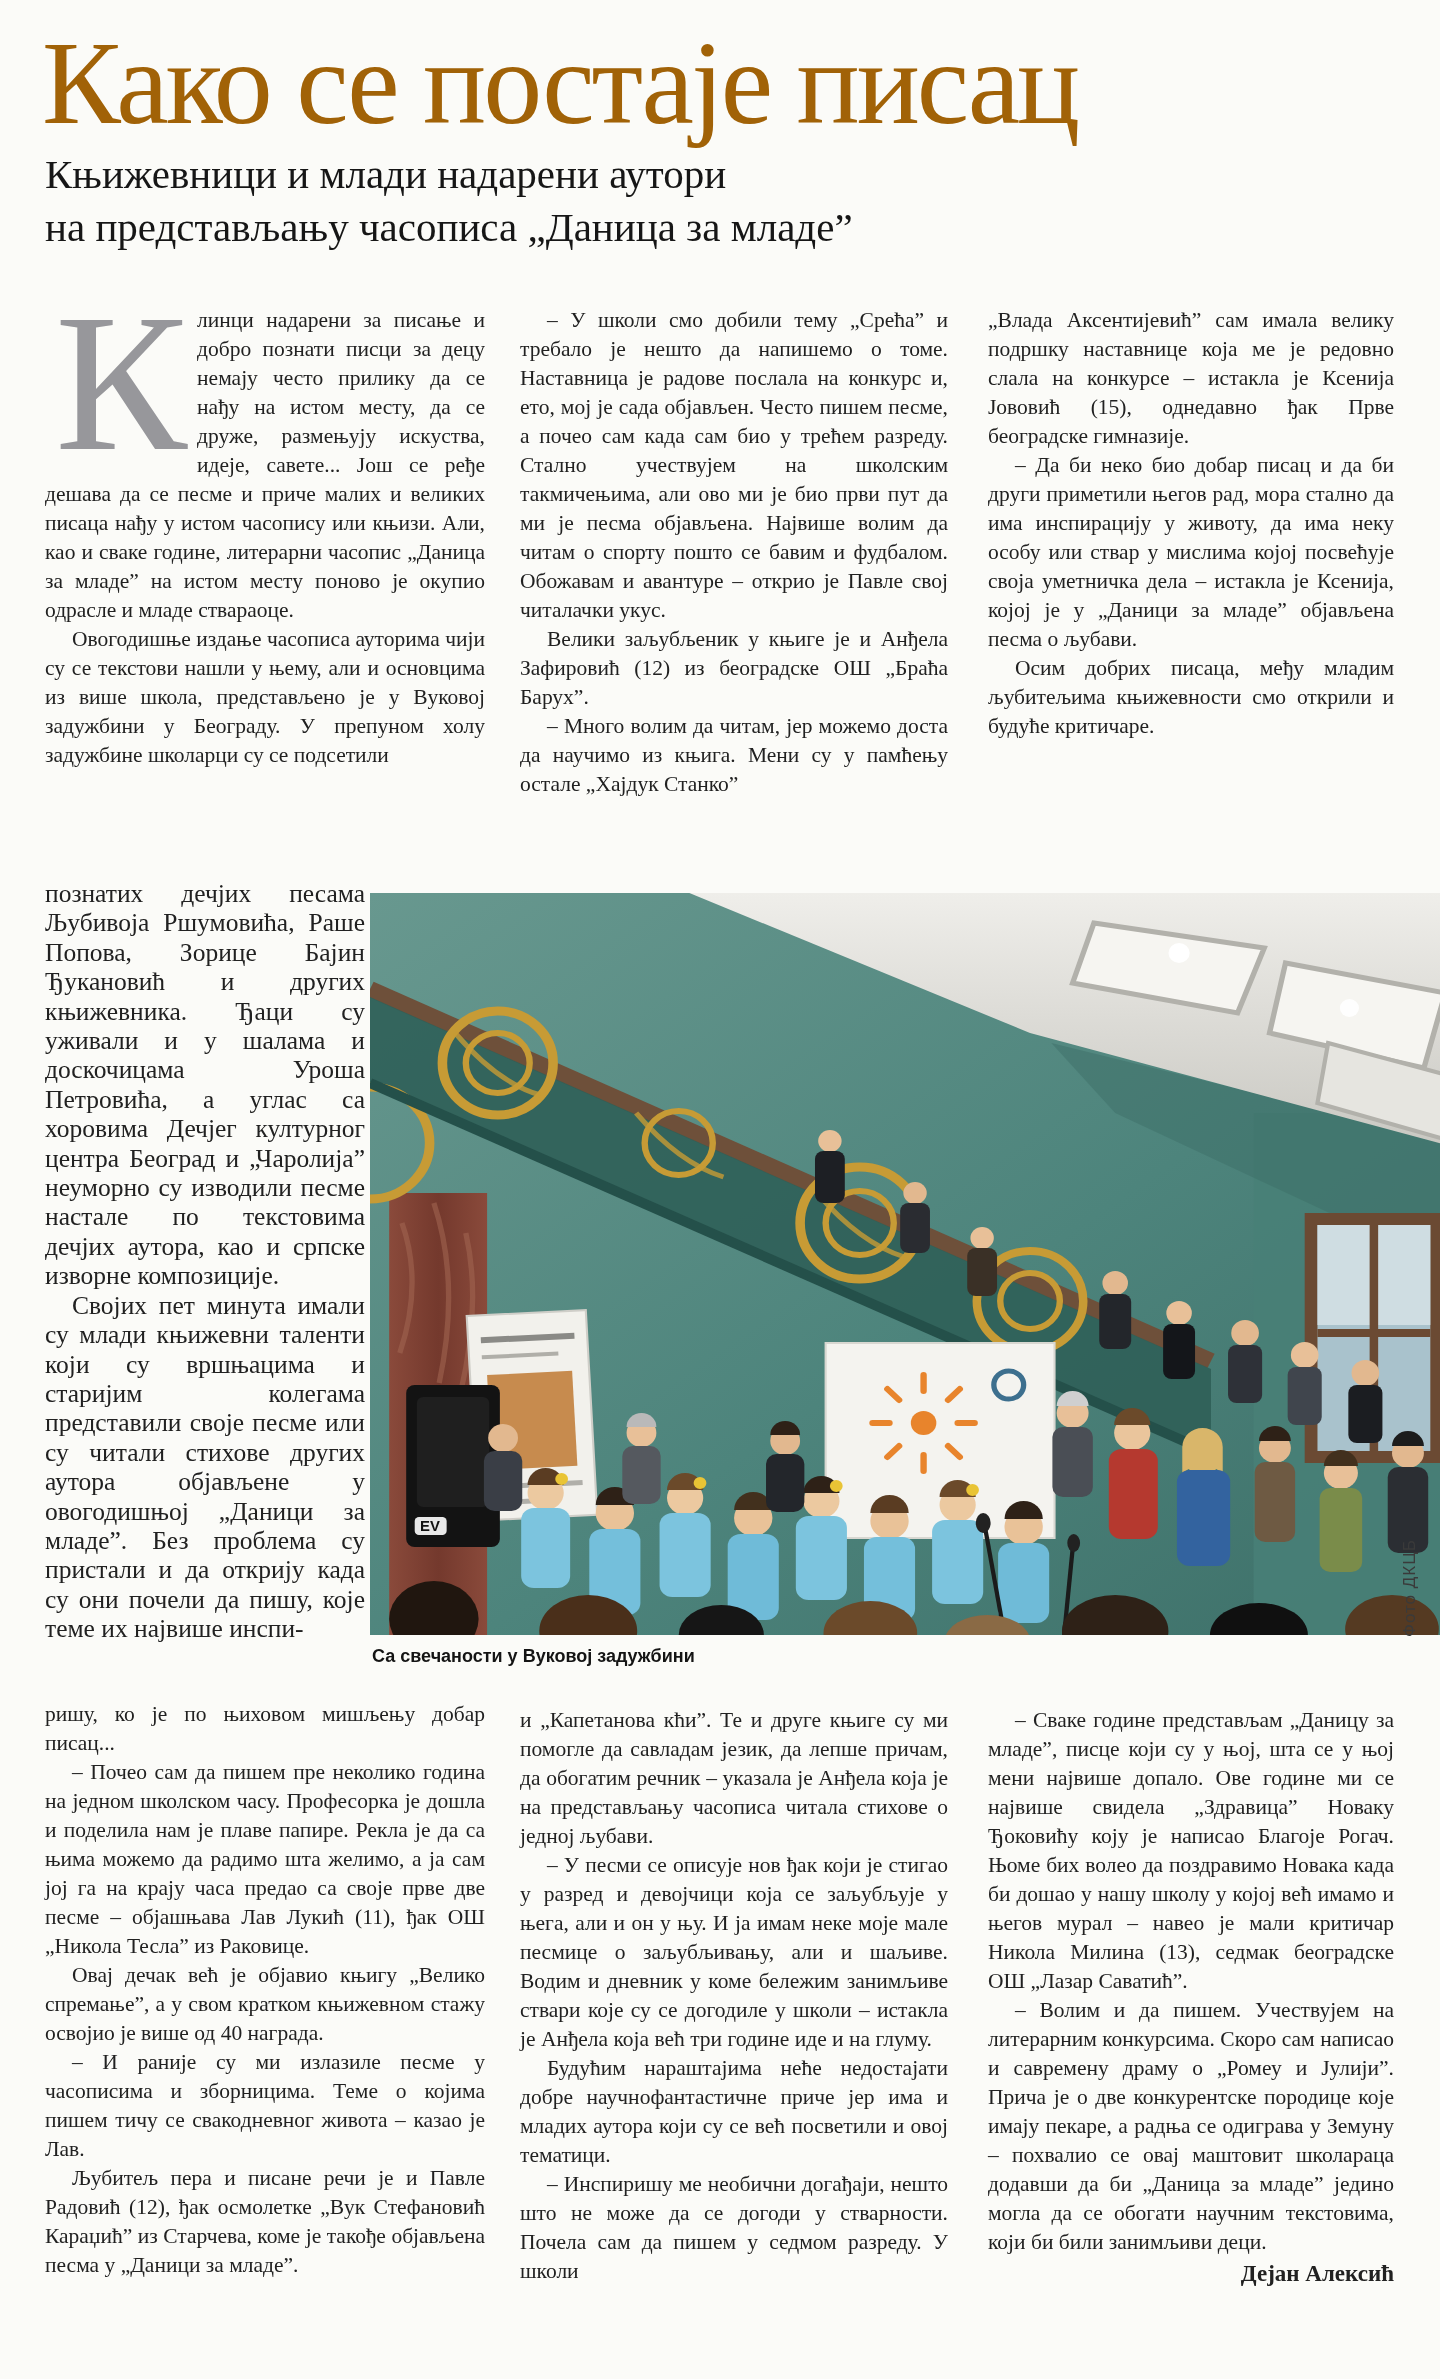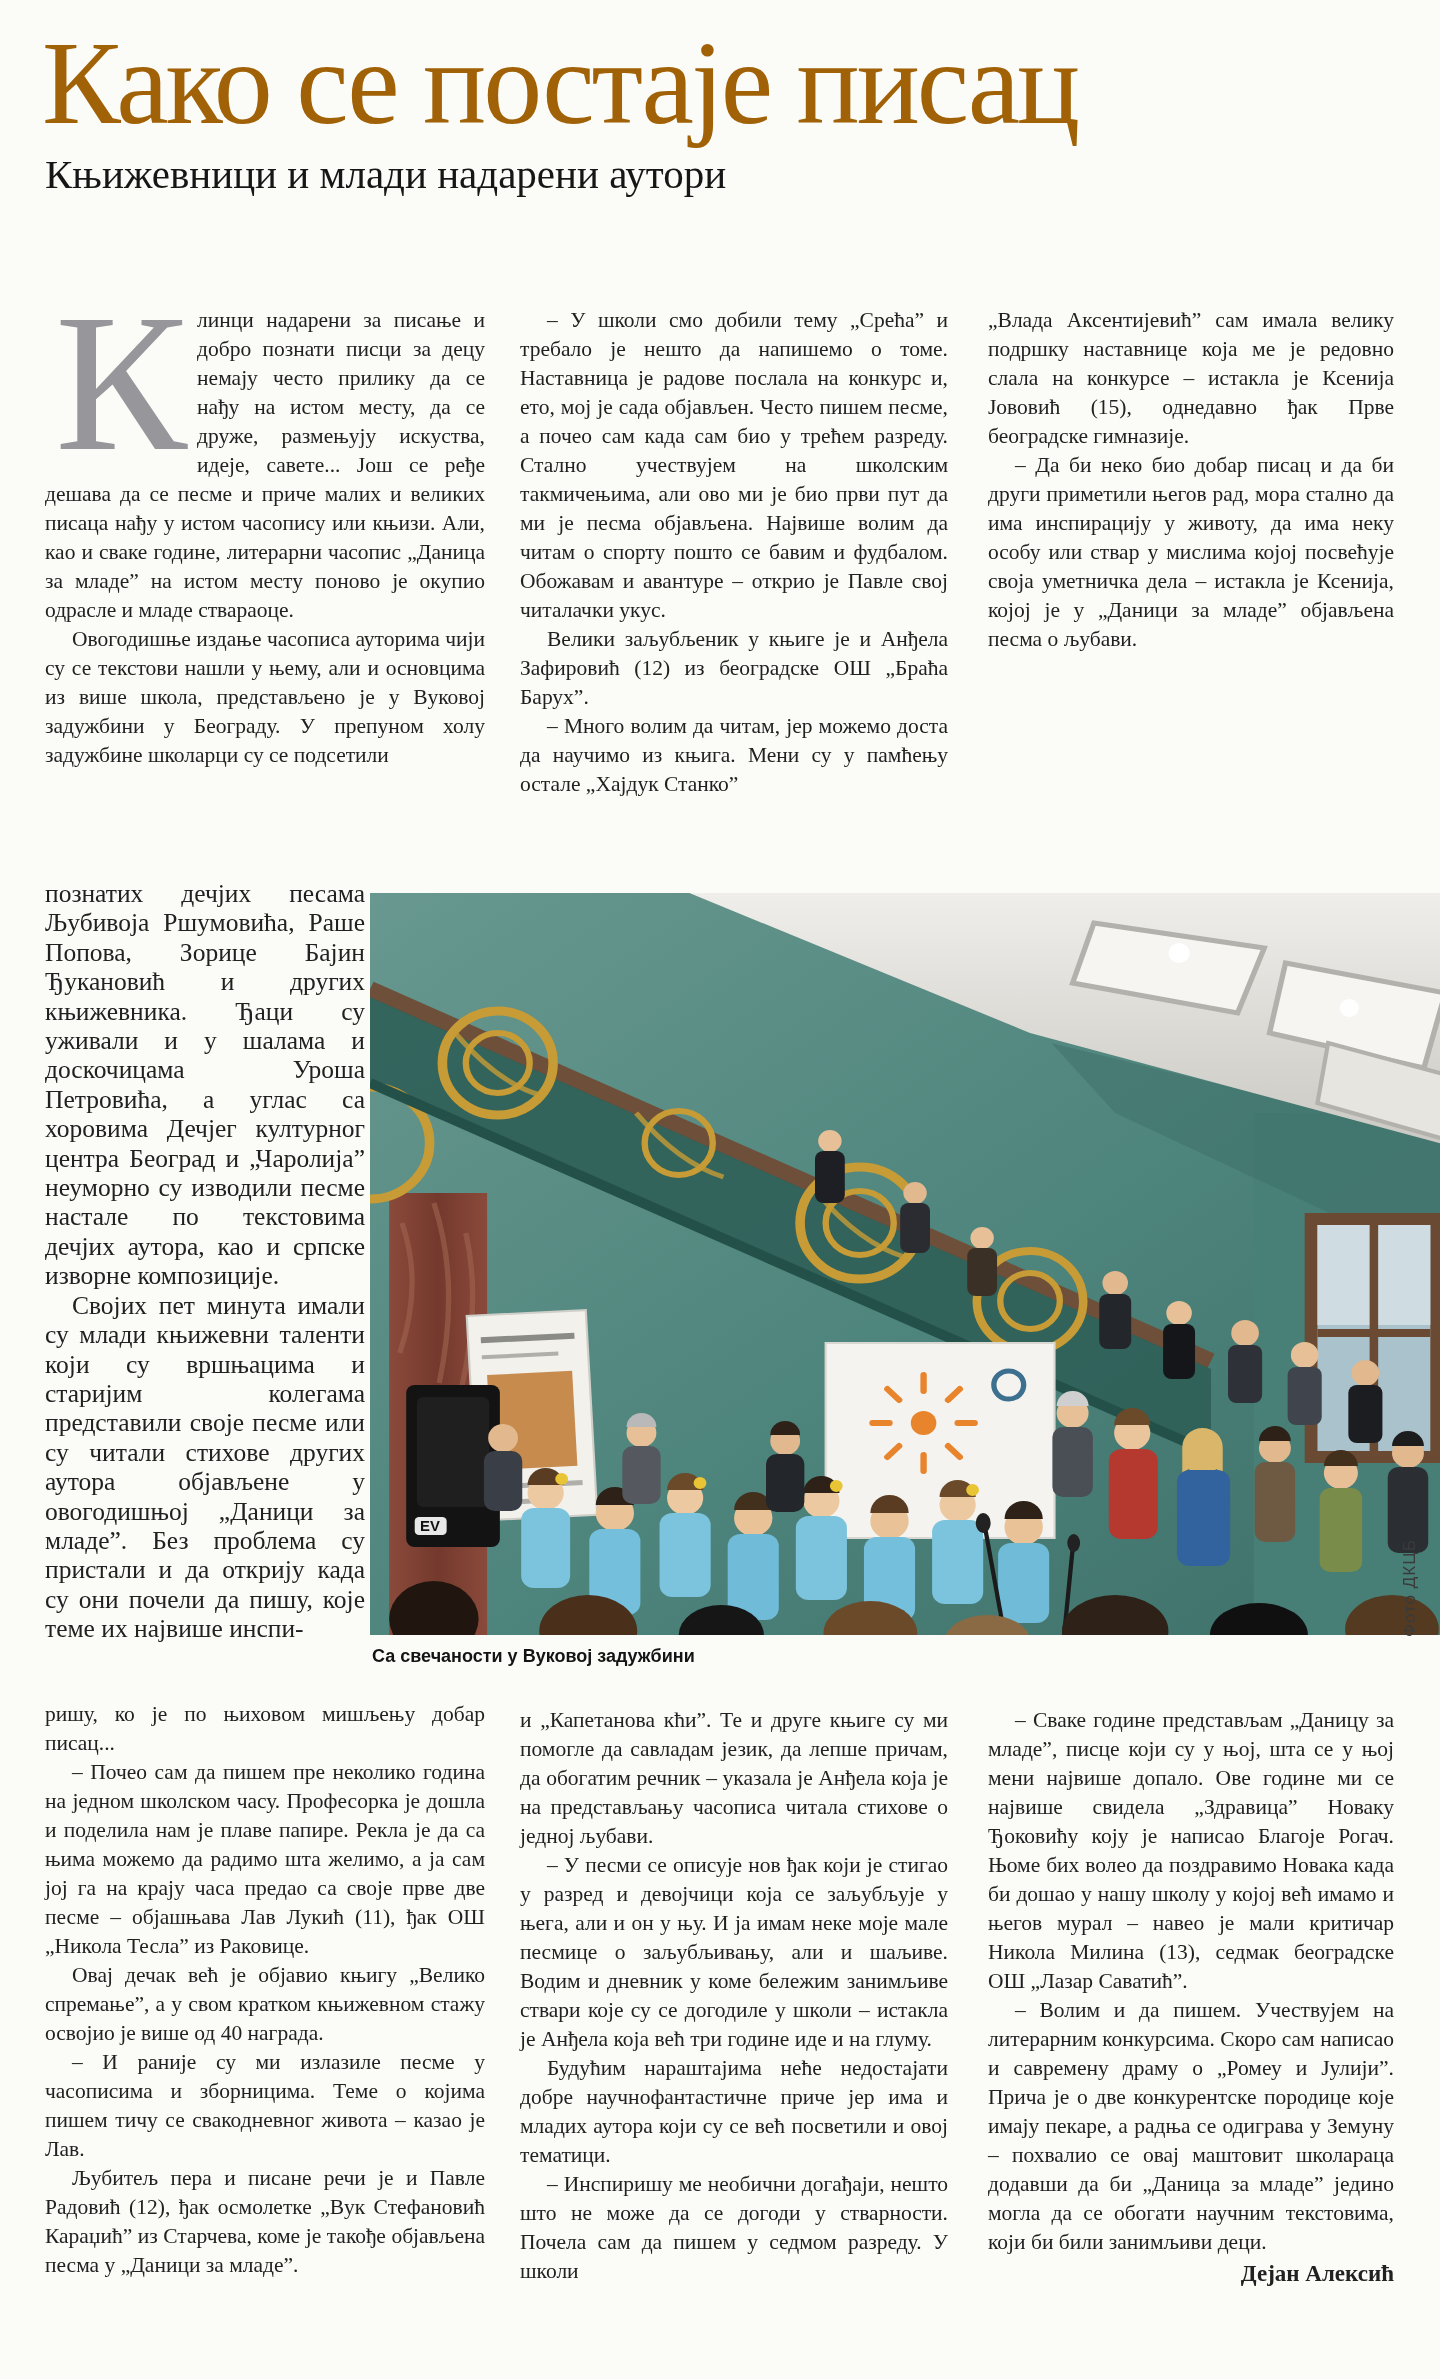--- a/index.html
+++ b/index.html
@@ -62,36 +62,38 @@
     white-space:nowrap;
   }
 </style>
 </head>
 <body>
 
 <h1 id="title" class="abs" style="margin:0;font-family:'Liberation Serif',serif;">Како се постаје писац</h1>
 
 <div id="subtitle" class="abs">
   <div>Књижевници и млади надарени аутори</div>
+  <div>на представљању часописа „Даница за младе”</div>
 </div>
 
 <div id="col1-top" class="abs bodycol">
   <p><span class="dropcap">К</span><span>линци надарени за писање и добро познати писци за децу немају често прилику да се нађу на истом месту, да се друже, размењују искуства, идеје, савете... Још се ређе дешава да се песме и приче малих и великих писаца нађу у истом часопису или књизи. Али, као и сваке године, литерарни часопис „Даница за младе” на истом месту поново је окупио одрасле и младе ствараоце.</span></p>
   <p class="ind">Овогодишње издање часописа ауторима чији су се текстови нашли у њему, али и основцима из више школа, представљено је у Вуковој задужбини у Београду. У препуном холу задужбине школарци су се подсетили</p>
 </div>
 
 <div id="col2-top" class="abs bodycol">
   <p class="ind">– У школи смо добили тему „Срећа” и требало је нешто да напишемо о томе. Наставница је радове послала на конкурс и, ето, мој је сада објављен. Често пишем песме, а почео сам када сам био у трећем разреду. Стално учествујем на школским такмичењима, али ово ми је био први пут да ми је песма објављена. Највише волим да читам о спорту пошто се бавим и фудбалом. Обожавам и авантуре – открио је Павле свој читалачки укус.</p>
   <p class="ind">Велики заљубљеник у књиге је и Анђела Зафировић (12) из београдске ОШ „Браћа Барух”.</p>
   <p class="ind">– Много волим да читам, јер можемо доста да научимо из књига. Мени су у памћењу остале „Хајдук Станко”</p>
 </div>
 
 <div id="col3-top" class="abs bodycol">
   <p>„Влада Аксентијевић” сам имала велику подршку наставнице која ме је редовно слала на конкурсе – истакла је Ксенија Јововић (15), однедавно ђак Прве београдске гимназије.</p>
   <p class="ind">– Да би неко био добар писац и да би други приметили његов рад, мора стално да има инспирацију у животу, да има неку особу или ствар у мислима којој посвећује своја уметничка дела – истакла је Ксенија, којој је у „Даници за младе” објављена песма о љубави.</p>
+  <p class="ind">Осим добрих писаца, међу младим љубитељима књижевности смо открили и будуће критичаре.</p>
 </div>
 
 <div id="col1-mid" class="abs bodycol biglead">
   <p>познатих дечјих песама Љубивоја Ршумовића, Раше Попова, Зорице Бајин Ђукановић и других књижевника. Ђаци су уживали и у шалама и доскочицама Уроша Петровића, а углас са хоровима Дечјег културног центра Београд и „Чаролија” неуморно су изводили песме настале по текстовима дечјих аутора, као и српске изворне композиције.</p>
   <p class="ind">Својих пет минута имали су млади књижевни таленти који су вршњацима и старијим колегама представили своје песме или су читали стихове других аутора објављене у овогодишњој „Даници за младе”. Без проблема су пристали и да открију када су они почели да пишу, које теме их највише инспи-</p>
 </div>
 
 <div id="photo" class="abs">
   <svg viewBox="0 0 1022 742" preserveAspectRatio="none">
     <defs>

